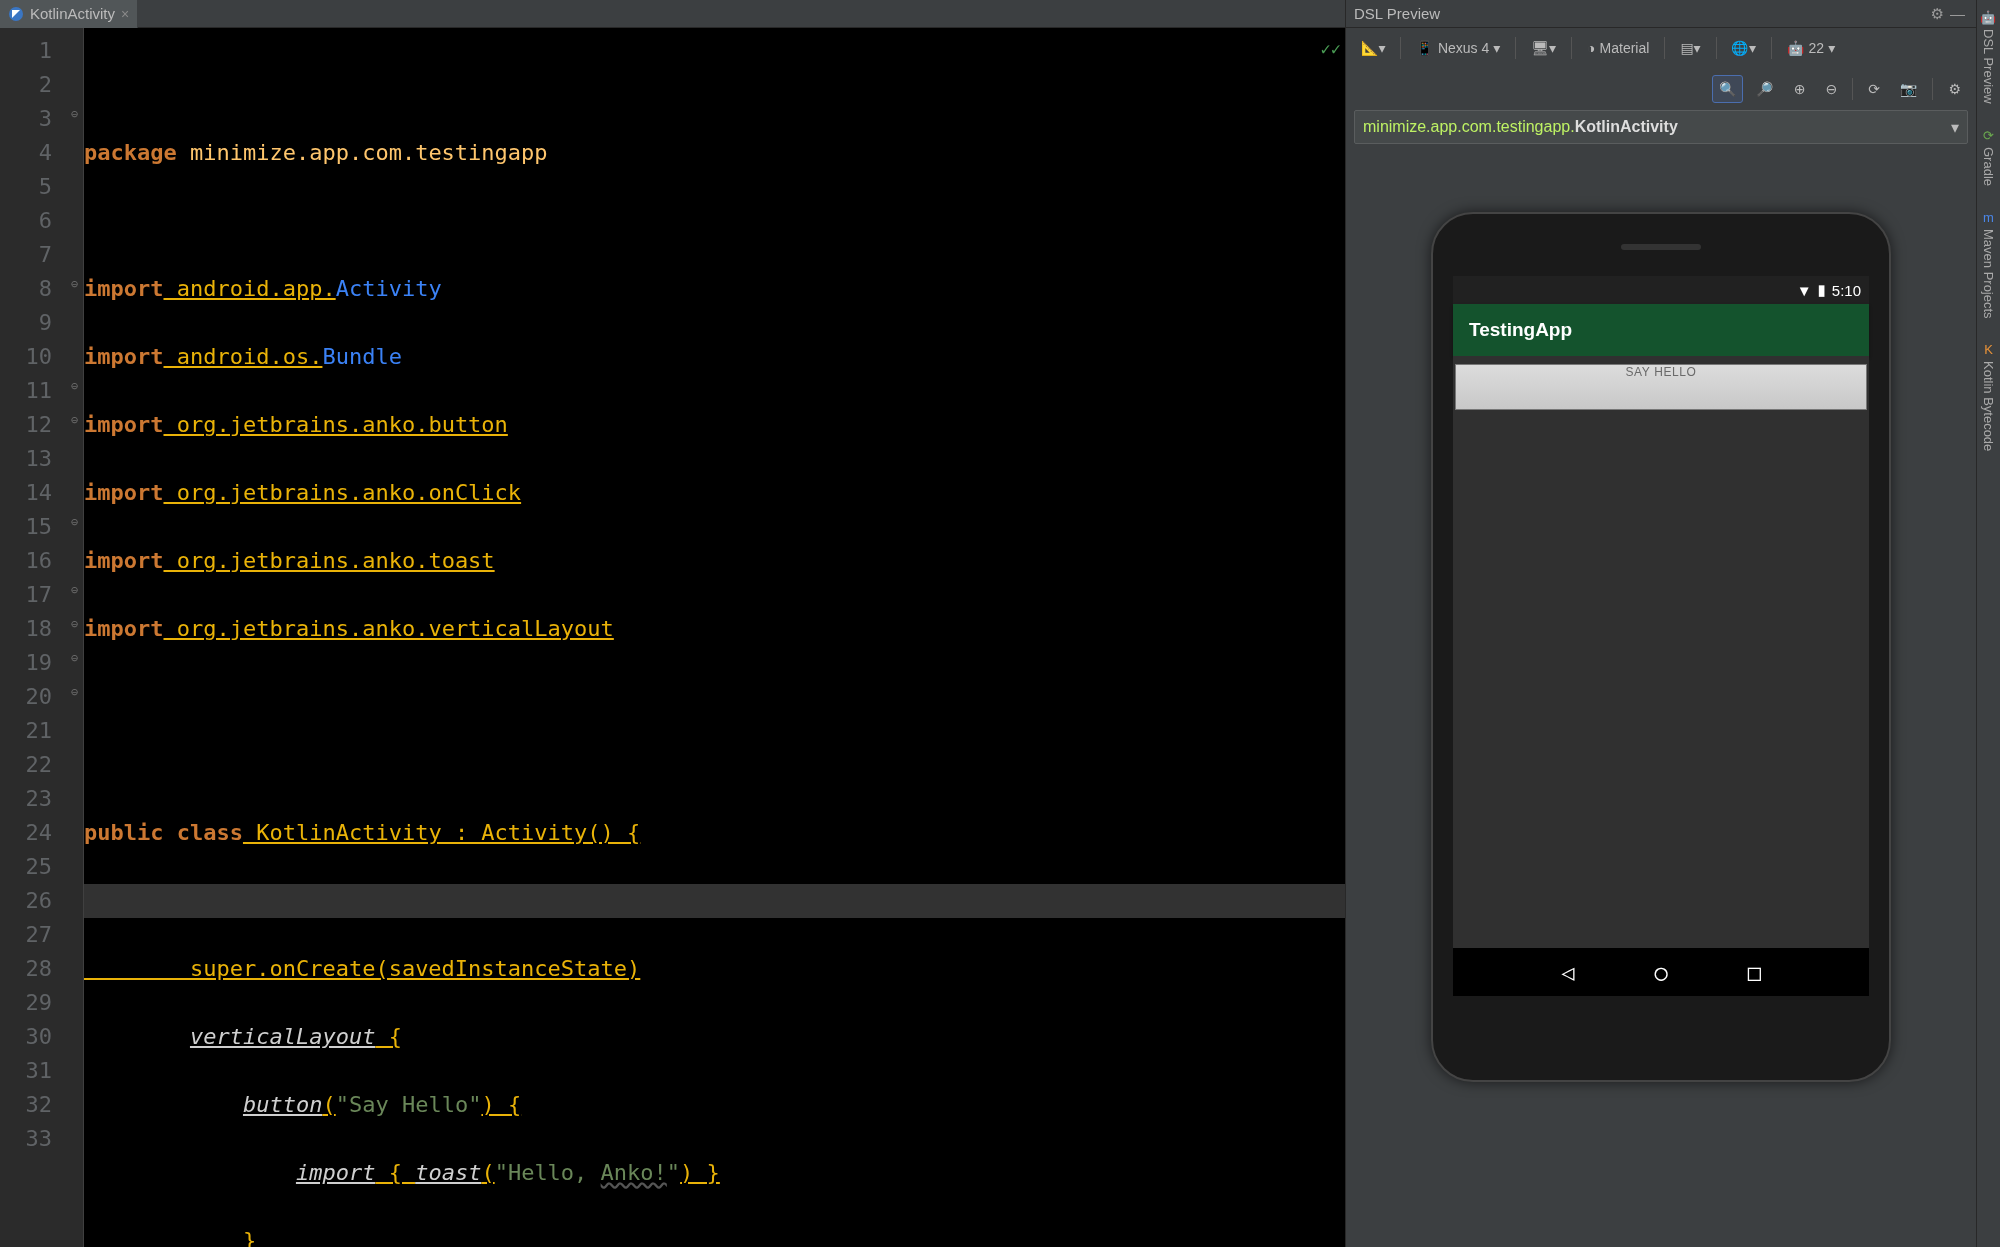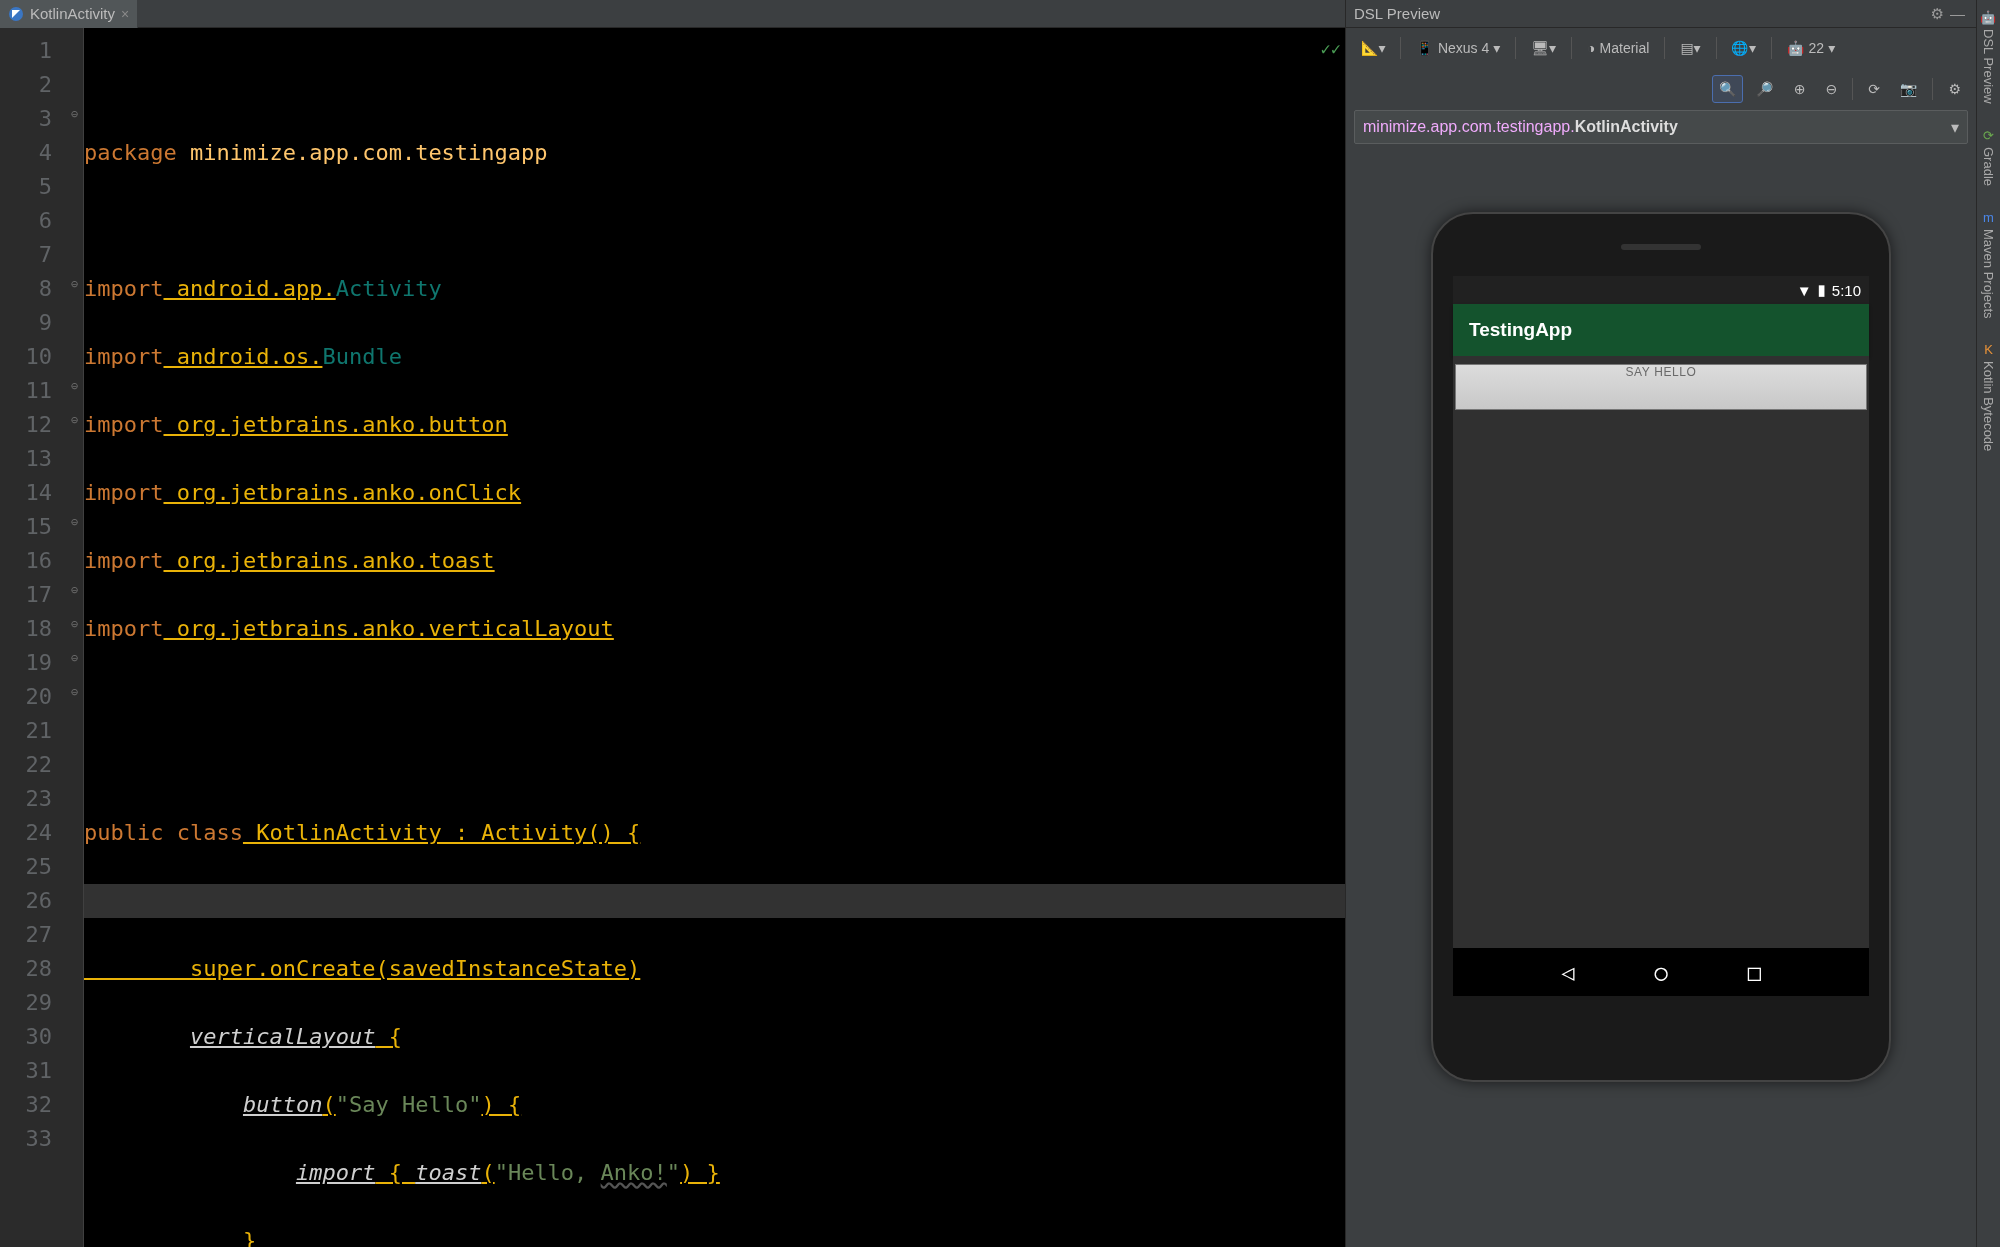--- a/index.html
+++ b/index.html
@@ -86,23 +86,23 @@
   white-space: pre;
   font-family: 'Menlo', 'Consolas', monospace;
   position: relative;
 }
 .code .caret-line {
   position: absolute;
   left: 0; right: 0;
   height: 34px;
   background: #323232;
 }
-.kw { color: #cc7832; font-weight: normal; }
+.kw { color: #cc7832; font-weight: bold; }
 .pkg { color: #ffc66d; }
-.cls { color: #0f766e; }
+.cls { color: #3b82f6; }
 .txt { color: #eab308; text-decoration: underline; }
 .str { color: #6a8759; }
 .it { font-style: italic; color: #cfcfcf; text-decoration: underline; }
 .und { text-decoration: underline wavy #555; }
 .green-check {
   position: absolute;
   right: 4px; top: 4px;
   color: #499c54;
   font-size: 17px;
 }
@@ -155,21 +155,21 @@
   background: #45494a;
   border: 1px solid #5a5d5e;
   border-radius: 2px;
   display: flex;
   align-items: center;
   padding: 0 8px;
   font-family: -apple-system, "Segoe UI", sans-serif;
   font-size: 16px;
   color: #bbbbbb;
 }
-.class-selector .light { color: #f0abfc; }
+.class-selector .light { color: #bef264; }
 .class-selector .strong { color: #dddddd; font-weight: bold; }
 .device-canvas {
   flex: 1;
   background: #3c3f41;
   position: relative;
   display: flex;
   justify-content: center;
   align-items: flex-start;
   padding-top: 60px;
 }

